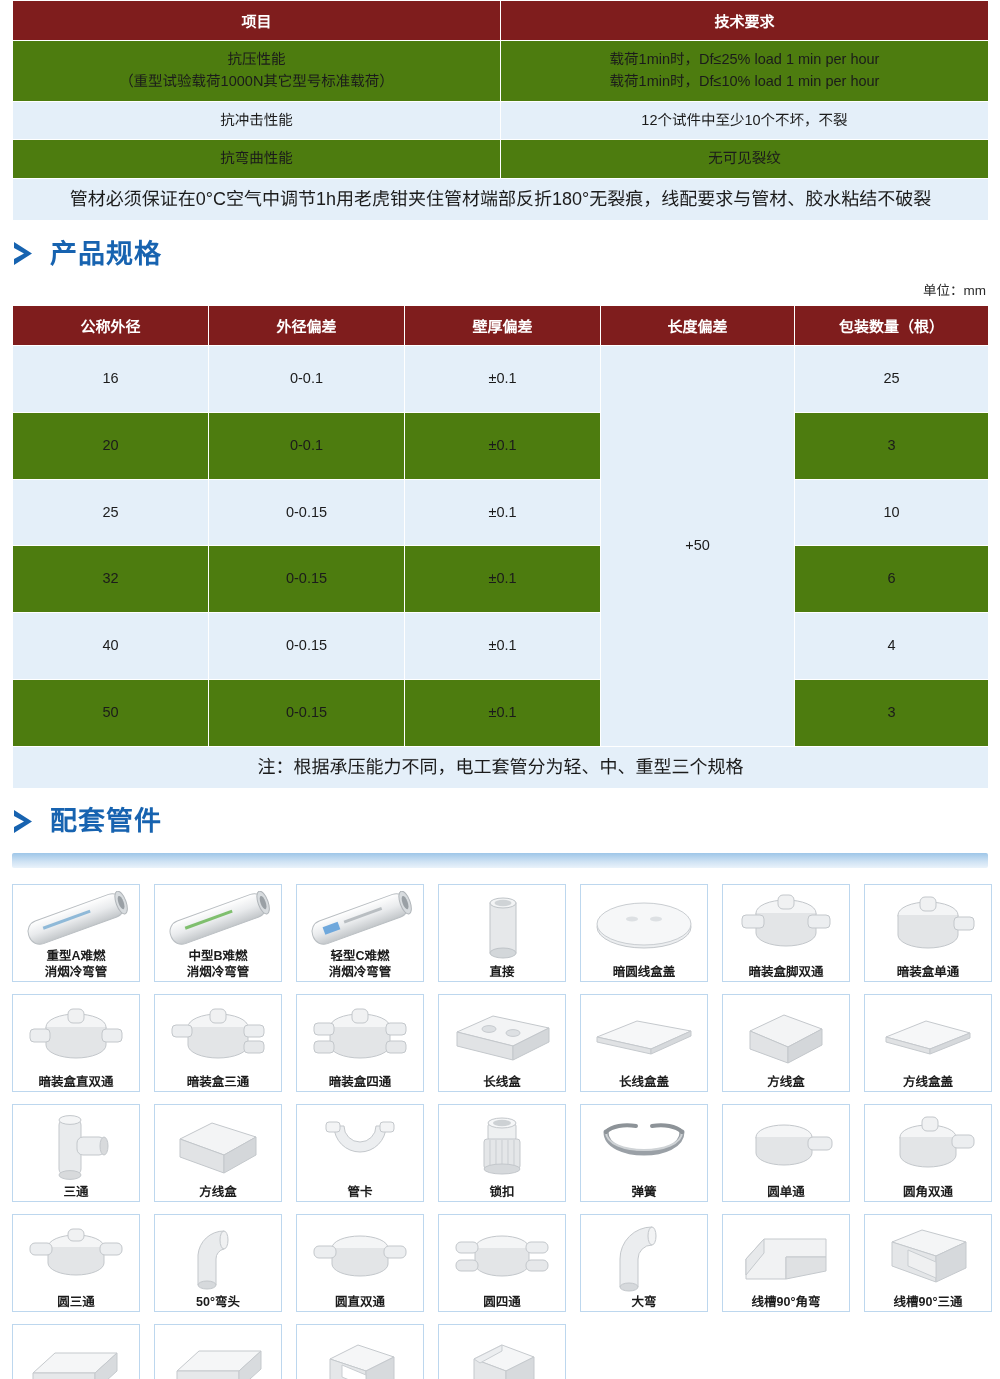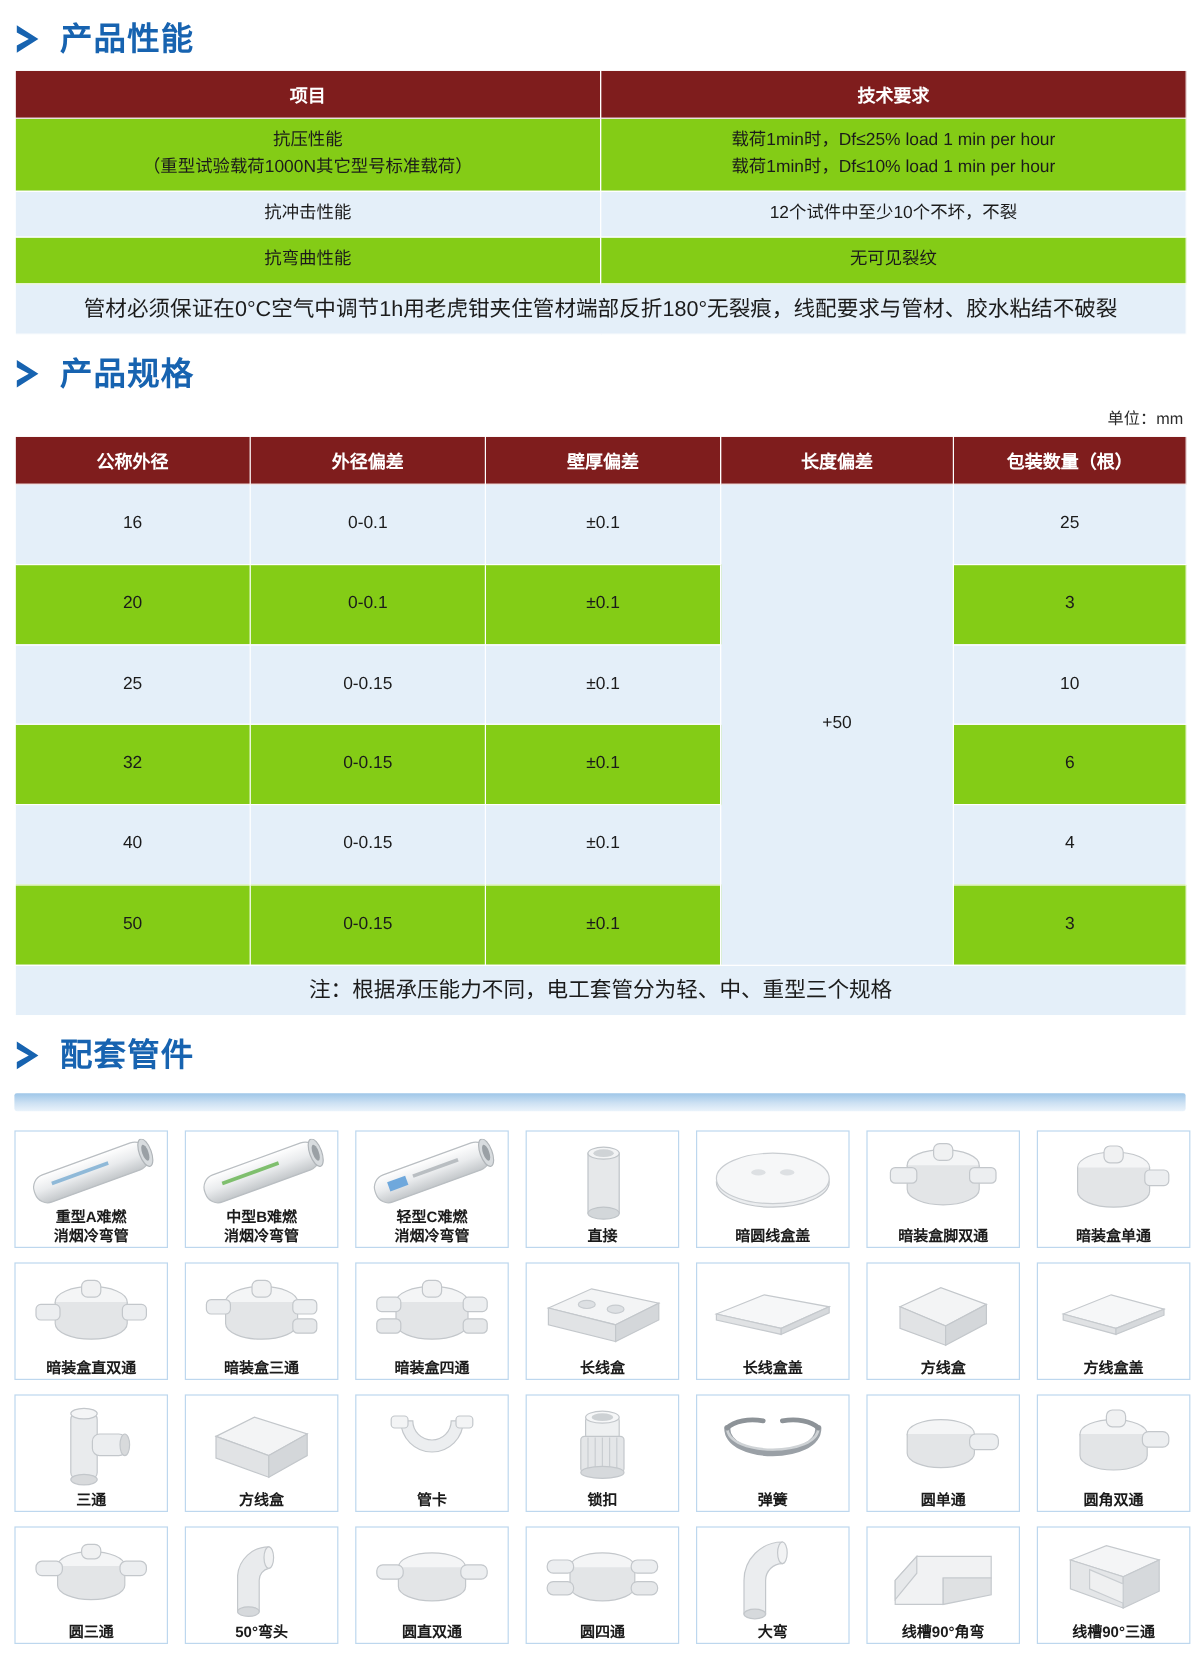--- a/index.html
+++ b/index.html
@@ -61,21 +61,21 @@
     border: 1px solid #ffffff;
   }
   td {
     font-size: 14.5px;
     text-align: center;
     padding: 22px 6px;
     border: 1px solid #ffffff;
     color: #1b1b1b;
     line-height: 1.5;
   }
-  .row-a td { background: #84cc16; }
+  .row-a td { background: #4d7c0f; }
   .row-b td { background: #e4eff9; }
   .perf td { padding: 8px 6px; }
   .note-row td {
     font-size: 18px;
     padding: 7px 6px;
   }
 
   .unit-line {
     text-align: right;
     font-size: 13.5px;
@@ -129,28 +129,20 @@
     text-align: center;
     padding: 2px 3px 0 3px;
     white-space: pre-line;
   }
 </style>
 </head>
 <body>
 
 <div class="page">
 
-  <div class="section-head">
-    <span class="chev">
-      <svg width="26" height="30" viewBox="0 0 26 30">
-        <path d="M2 3 L20 14.5 L2 26 L2 20 L12 14.5 L2 9 Z" fill="#1763b0"></path>
-      </svg>
-    </span>
-    <span class="section-title">产品性能</span>
-  </div>
 
   <table>
     <colgroup>
         <col style="width:488px">
         <col style="width:488px">
       </colgroup>
     <thead>
       <tr>
         <th>项目</th>
         <th>技术要求</th>

